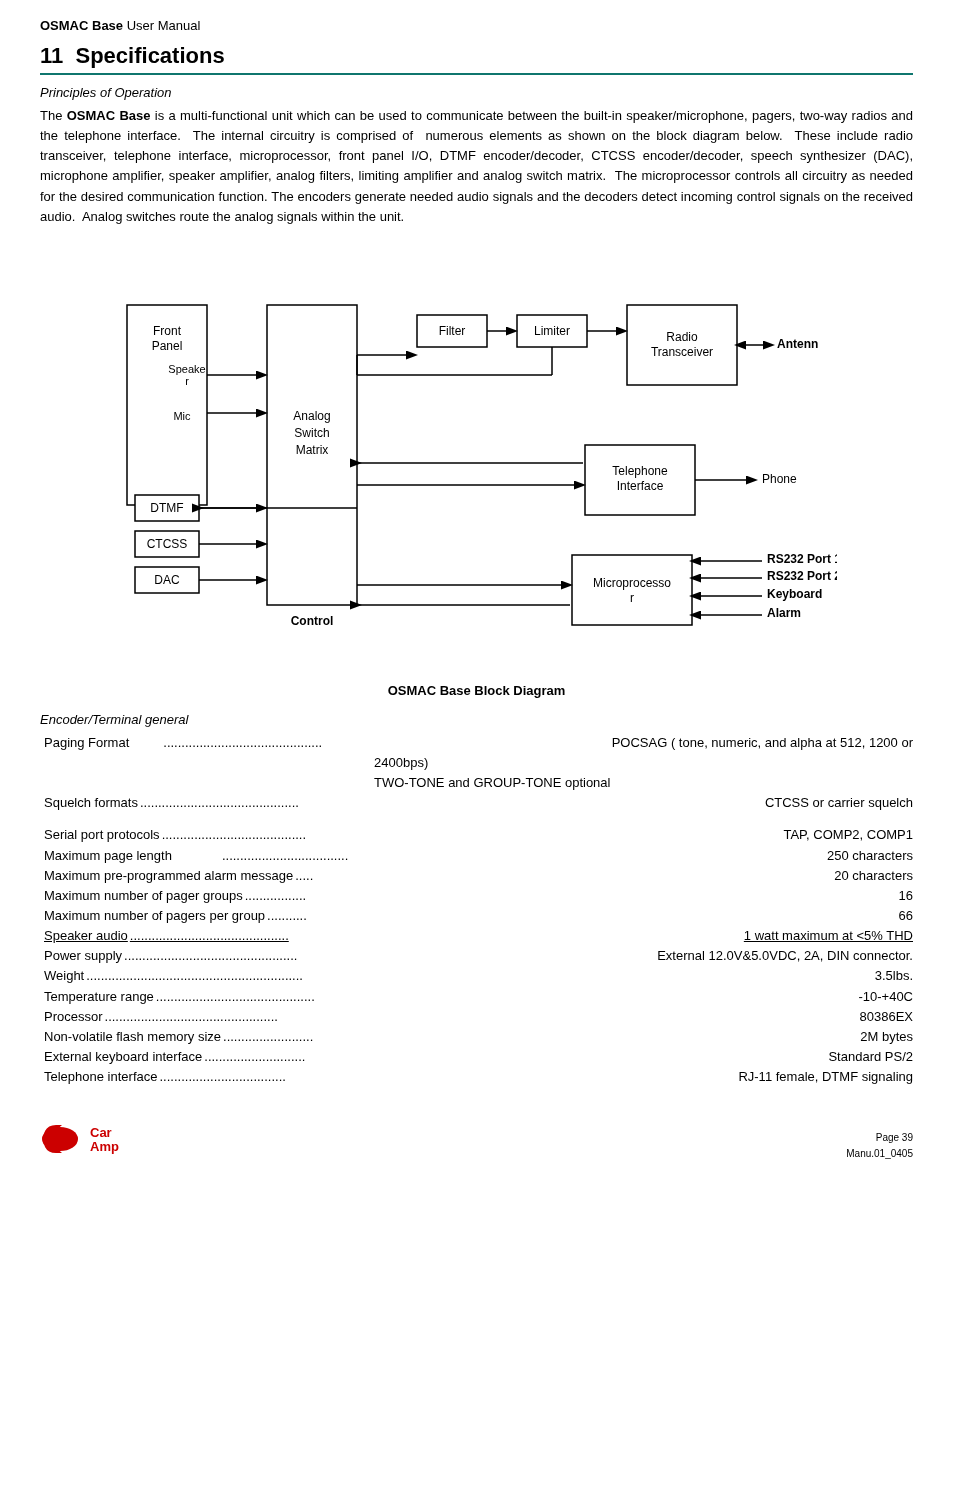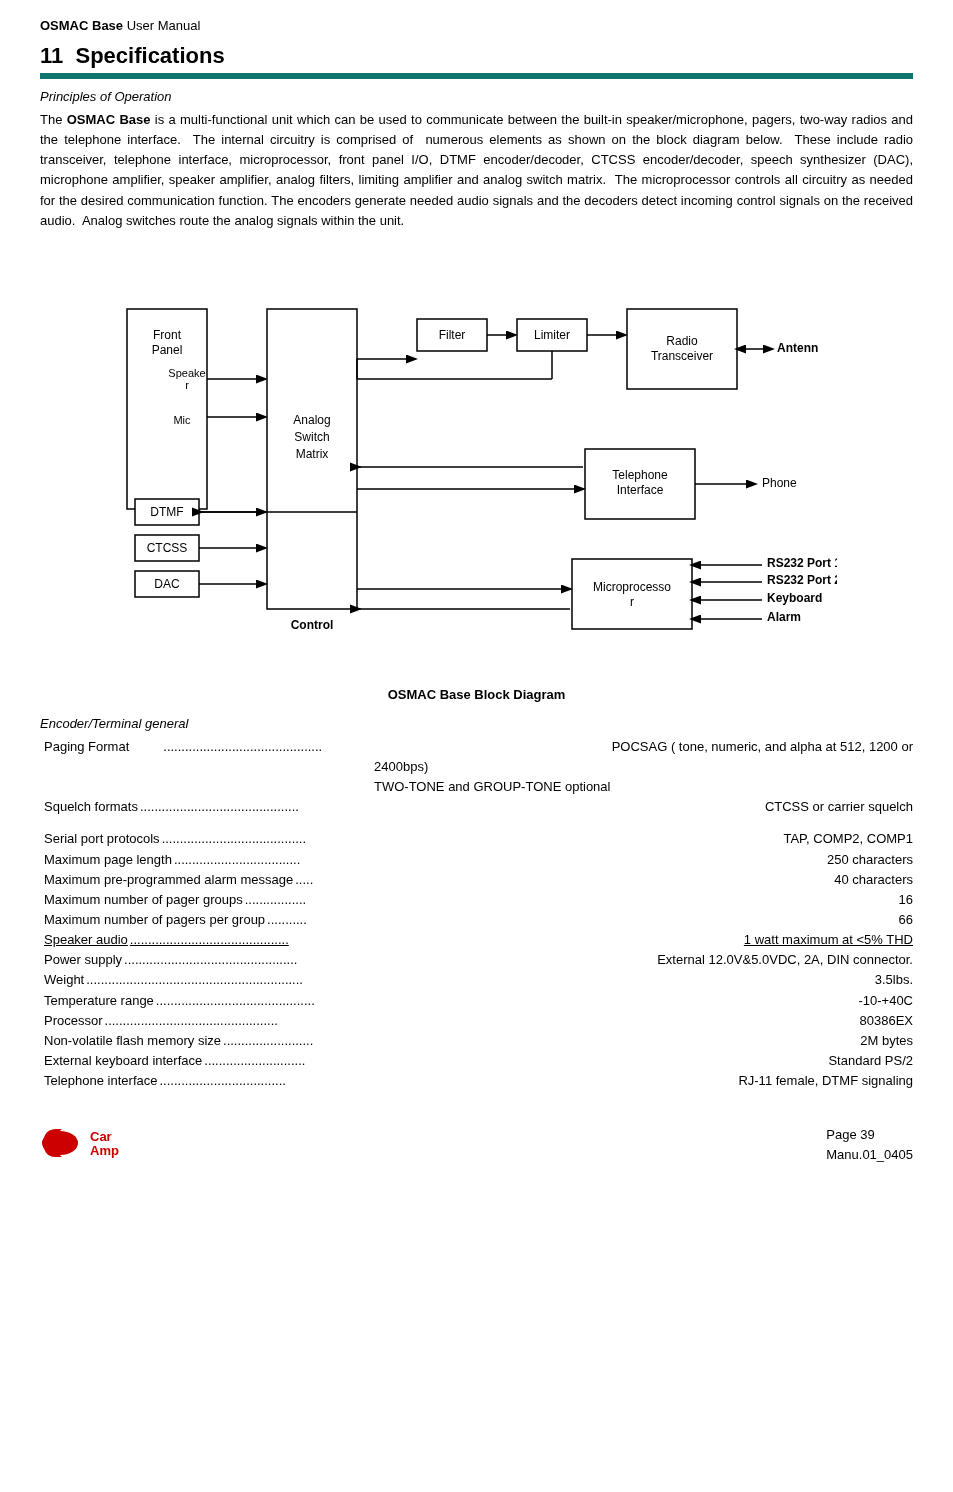--- a/index.html
+++ b/index.html
@@ -16,21 +16,21 @@
       display: flex;
       justify-content: space-between;
       align-items: flex-start;
       border-bottom: none;
       margin-bottom: 8px;
     }
     h1.section-title {
       font-size: 22px;
       font-weight: bold;
       margin-bottom: 4px;
-      border-bottom: 6px solid #0f766e;
+      border-bottom: 2px solid #0f766e;
       padding-bottom: 4px;
       margin-top: 10px;
     }
     .italic-heading {
       font-style: italic;
       font-size: 13px;
       margin: 10px 0 6px 0;
     }
     .body-text {
       font-size: 13px;
@@ -59,22 +59,22 @@
       margin-bottom: 14px;
     }
     .footer-bar {
       display: flex;
       justify-content: space-between;
       align-items: flex-end;
       margin-top: 30px;
       border-top: none;
     }
     .footer-page {
-      font-size: 13px;
-      text-align: left;
+      font-size: 10px;
+      text-align: right;
       line-height: 1.6;
     }
     
     svg.block-diagram {
       width: 720px;
       height: 430px;
     }
     .spec-block {
       font-size: 13px;
       line-height: 1.55;
@@ -233,30 +233,30 @@
       <span>CTCSS or carrier squelch</span>
   </div>
 
   <div style="display:flex; line-height:1.55;margin-top:12px;">
     <span>Serial port protocols </span>
       <span style="flex:1; overflow:hidden; white-space:nowrap; font-size:13px; padding:0 2px;">........................................</span>
       <span>TAP, COMP2, COMP1</span>
   </div>
 
 
-  <div style="display:flex; line-height:1.55;">
+  <div style="display:flex; line-height:1.55;gap:48px;">
     <span>Maximum page length</span>
       <span style="flex:1; overflow:hidden; white-space:nowrap; font-size:13px; padding:0 2px;">...................................</span>
       <span>250 characters</span>
   </div>
 
   <div style="display:flex; line-height:1.55;">
     <span>Maximum pre-programmed alarm message</span>
       <span style="flex:1; overflow:hidden; white-space:nowrap; font-size:13px; padding:0 2px;">.....</span>
-      <span>40 characters</span>
+      <span>20 characters</span>
   </div>
 
   <div style="display:flex; line-height:1.55;">
     <span> Maximum number of pager groups </span>
       <span style="flex:1; overflow:hidden; white-space:nowrap; font-size:13px; padding:0 2px;">.................</span>
       <span>16</span>
   </div>
 
   <div style="display:flex; line-height:1.55;">
     <span> Maximum number of pagers per group </span>

